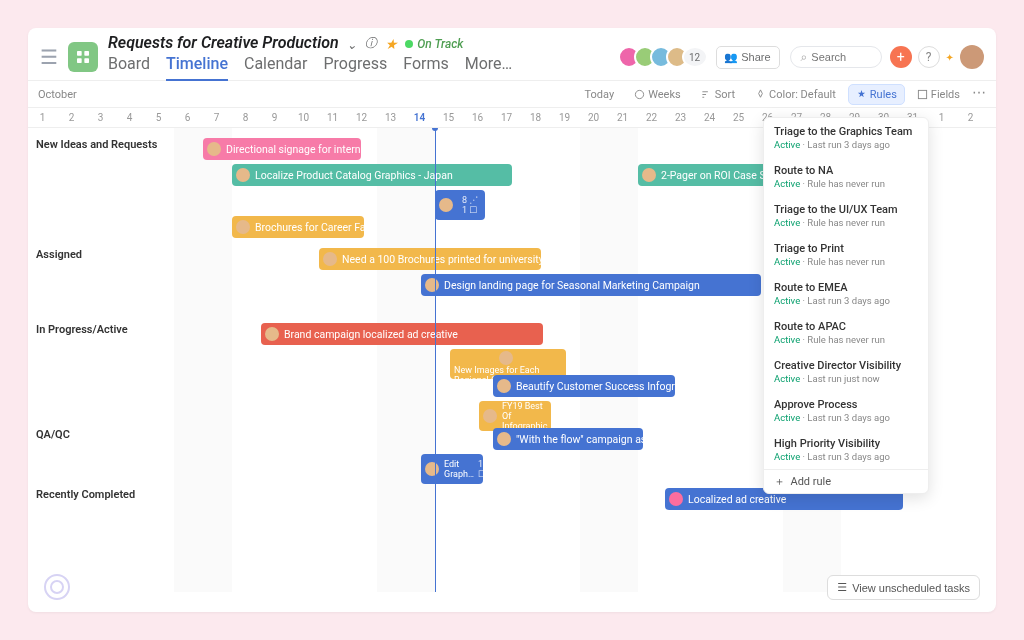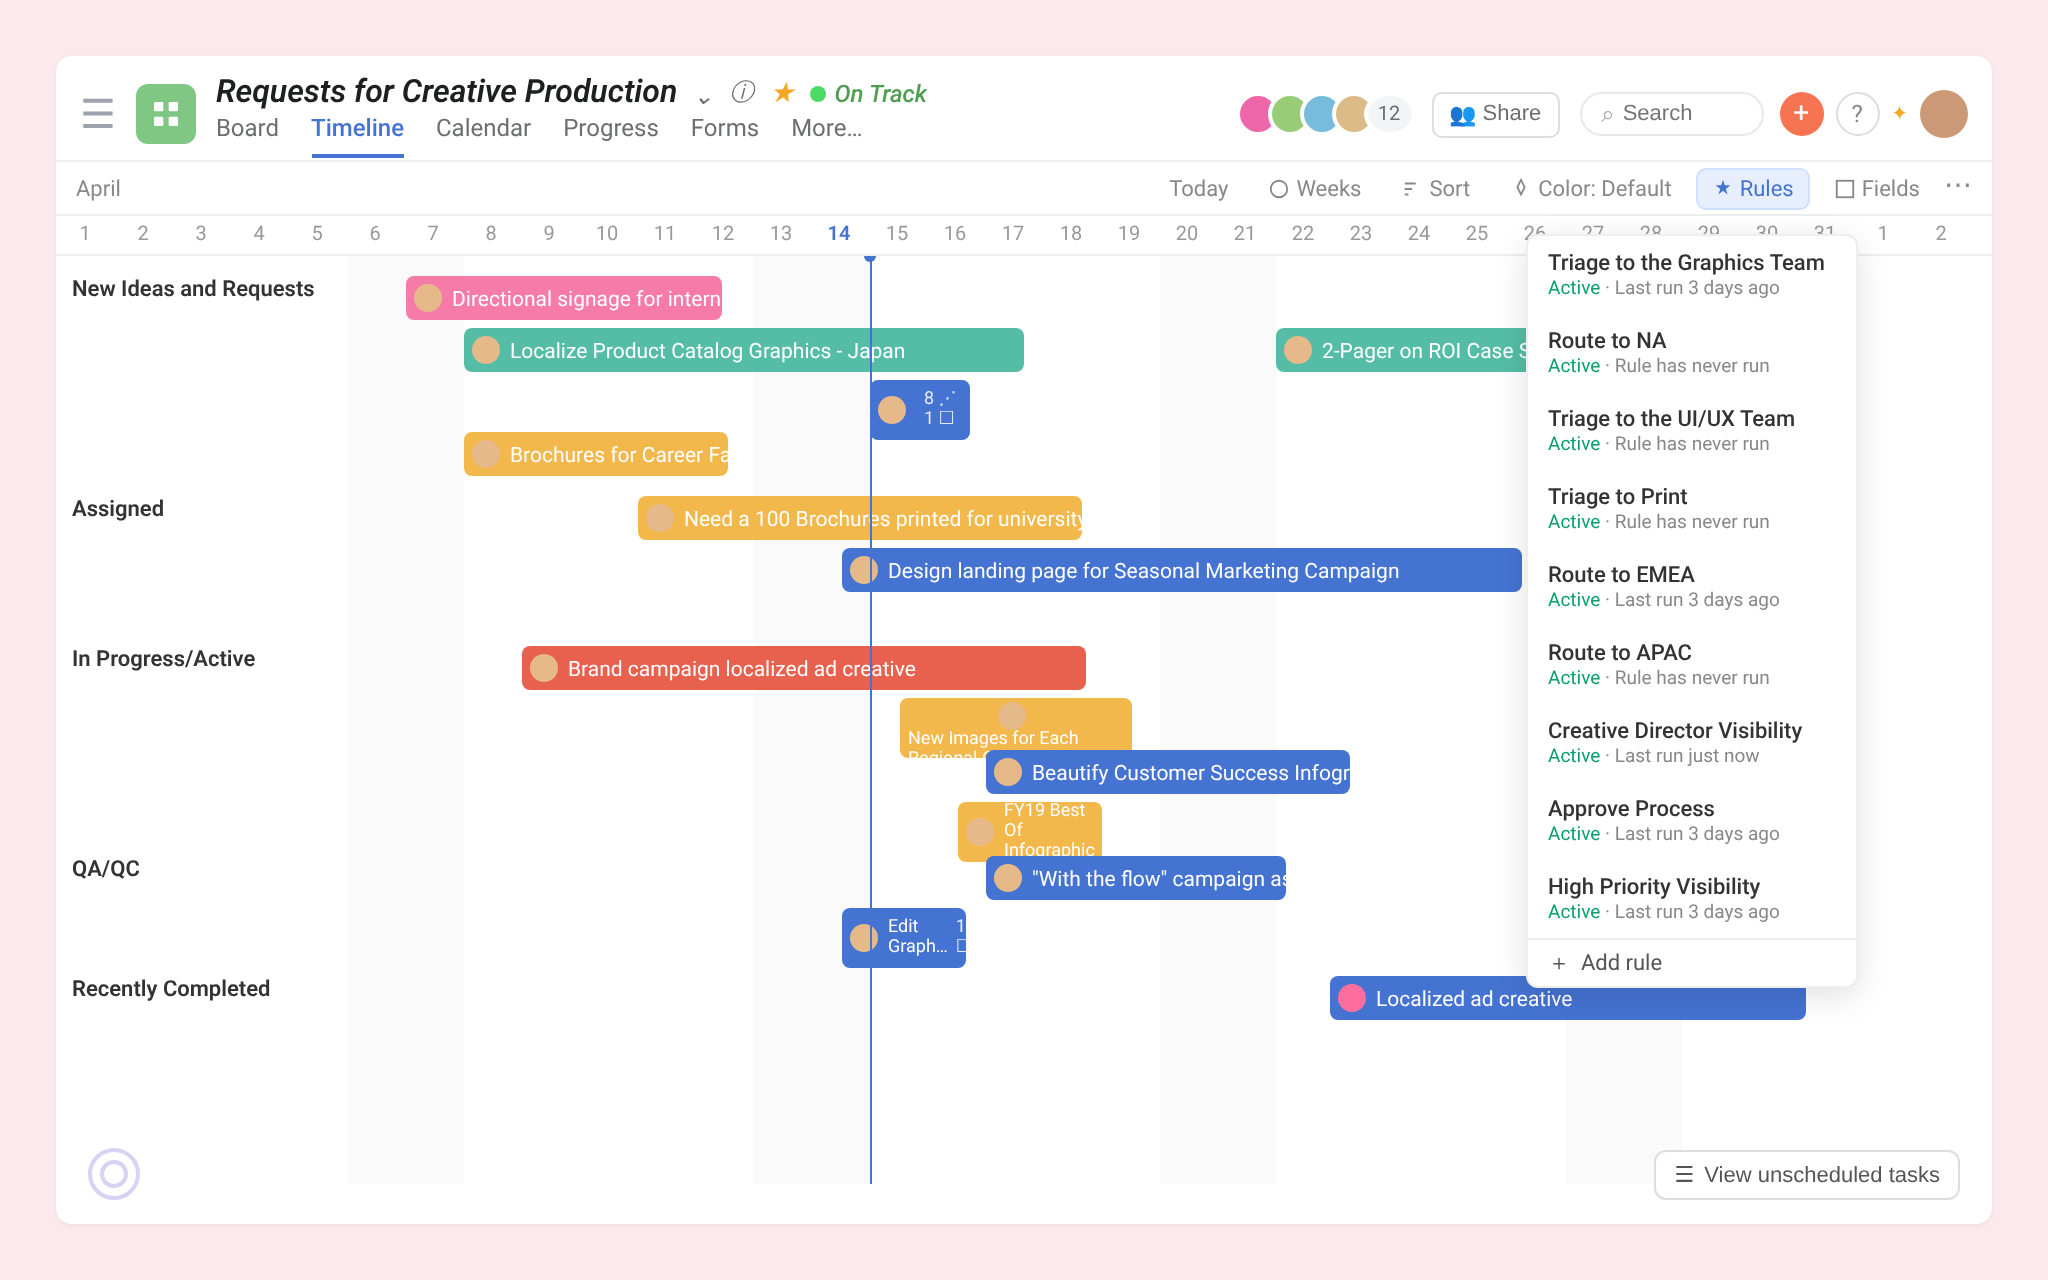--- a/index.html
+++ b/index.html
@@ -11,21 +11,21 @@
   .hamburger { color:#9ca3af; font-size:20px; margin-right:10px; cursor:pointer;}
   .project-icon { width:30px; height:30px; background:#81c784; border-radius:6px; display:flex; align-items:center; justify-content:center; margin-right:10px;}
   .project-icon svg { width:16px; height:16px; fill:#fff;}
   .title-block { flex-shrink:0; }
   .title-row { display:flex; align-items:flex-end; gap:8px;font-style:italic;}
   .title-row h1 { font-size:16px; font-weight:600; color:#1e1f21;}
   .chevron,.info-icon,.star-icon { color:#6d6e6f; font-size:12px; cursor:pointer;}
   .star-icon { color:#f5a623; font-size:14px;}
   .status-dot { width:8px; height:8px; border-radius:50%; background:#4cd964; display:inline-block; margin-right:4px;}
   .status-text { font-size:12px; color:#4f9e52; font-weight:500;}
-  .tabs { display:flex; gap:16px; font-size:12px; color:#6d6e6f; margin-top:2px;}
+  .tabs { display:flex; gap:16px; font-size:16px; color:#6d6e6f; margin-top:2px;}
   .tabs span { padding-bottom:6px; cursor:pointer;}
   .tabs .active { color:#4573d2; border-bottom:2px solid #4573d2; font-weight:500;}
   .header-spacer { flex:1; }
   .avatars { display:flex; align-items:center; margin-right:8px;}
   .av { width:22px; height:22px; border-radius:50%; border:2px solid #fff; margin-left:-6px; background:#ccc; background-size:cover; display:flex; align-items:center; justify-content:center; font-size:9px; color:#fff;}
   .av-count { background:#f3f4f6; color:#6d6e6f; font-size:10px; width:26px;}
   .share-btn { border:1px solid #ddd; border-radius:5px; padding:4px 8px; font-size:11px; color:#6d6e6f; background:#fff; cursor:pointer; display:flex; gap:3px; align-items:center;}
   .search { display:flex; align-items:center; border:1px solid #e5e7eb; border-radius:16px; padding:3px 10px; margin-left:10px; width:92px;}
   .search input { border:none; outline:none; font-size:11px; width:100%; }
   .header-right-icons { display:flex; gap:6px; align-items:center; margin-left:8px;}
@@ -127,21 +127,21 @@
     </div>
     <div class="header-right-icons">
       <div class="plus-btn">+</div>
       <div class="q-btn">?</div>
       <div class="upgrade">✦</div>
       <div class="user-av" style="background:#c97"></div>
     </div>
   </div>
 
   <div class="toolbar">
-    <span class="month">April</span>
+    <span class="month">October</span>
     <div class="tb-group">
       <span class="tb-btn">Today</span>
       <span class="tb-btn">
             <svg viewBox="0 0 24 24">
               <circle cx="12" cy="12" r="9" fill="none" stroke="#888" stroke-width="2"></circle>
             </svg>
             <span>Weeks</span>
           </span>
       <span class="tb-btn">
             <svg viewBox="0 0 24 24">

